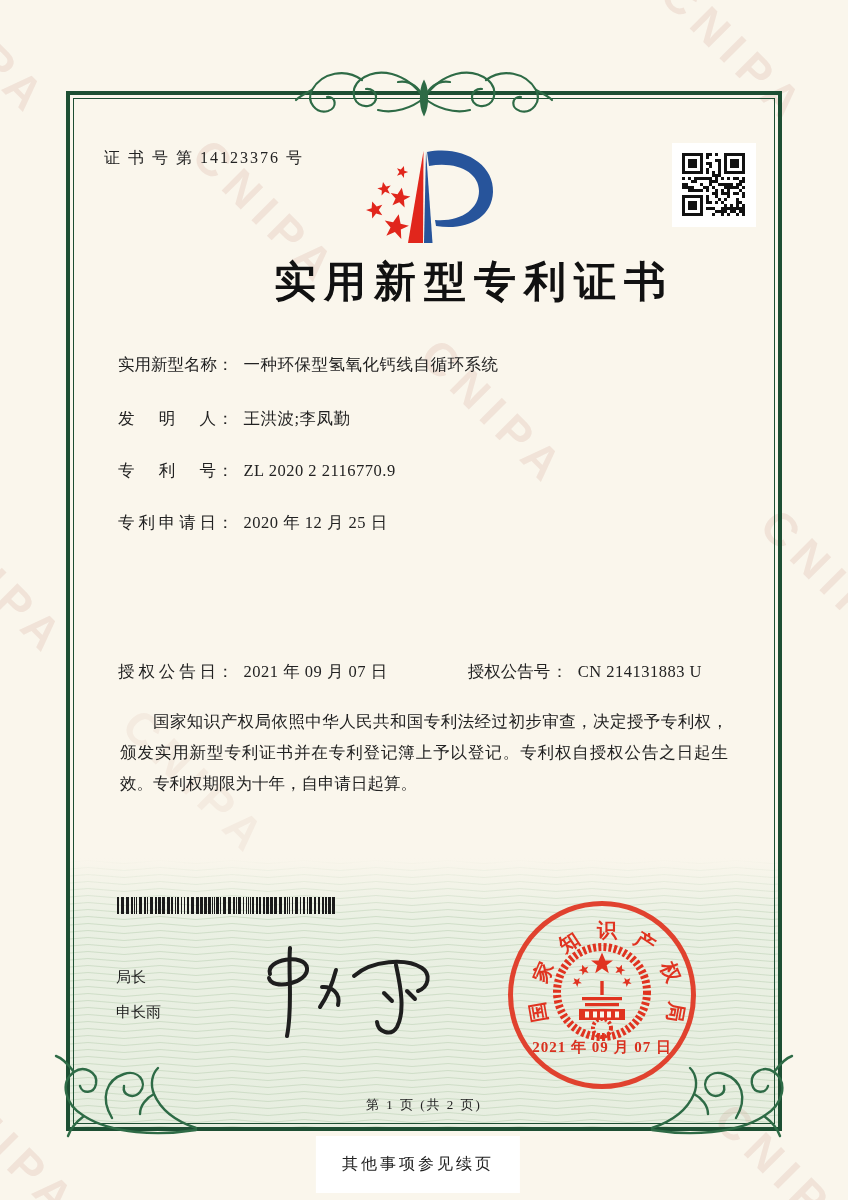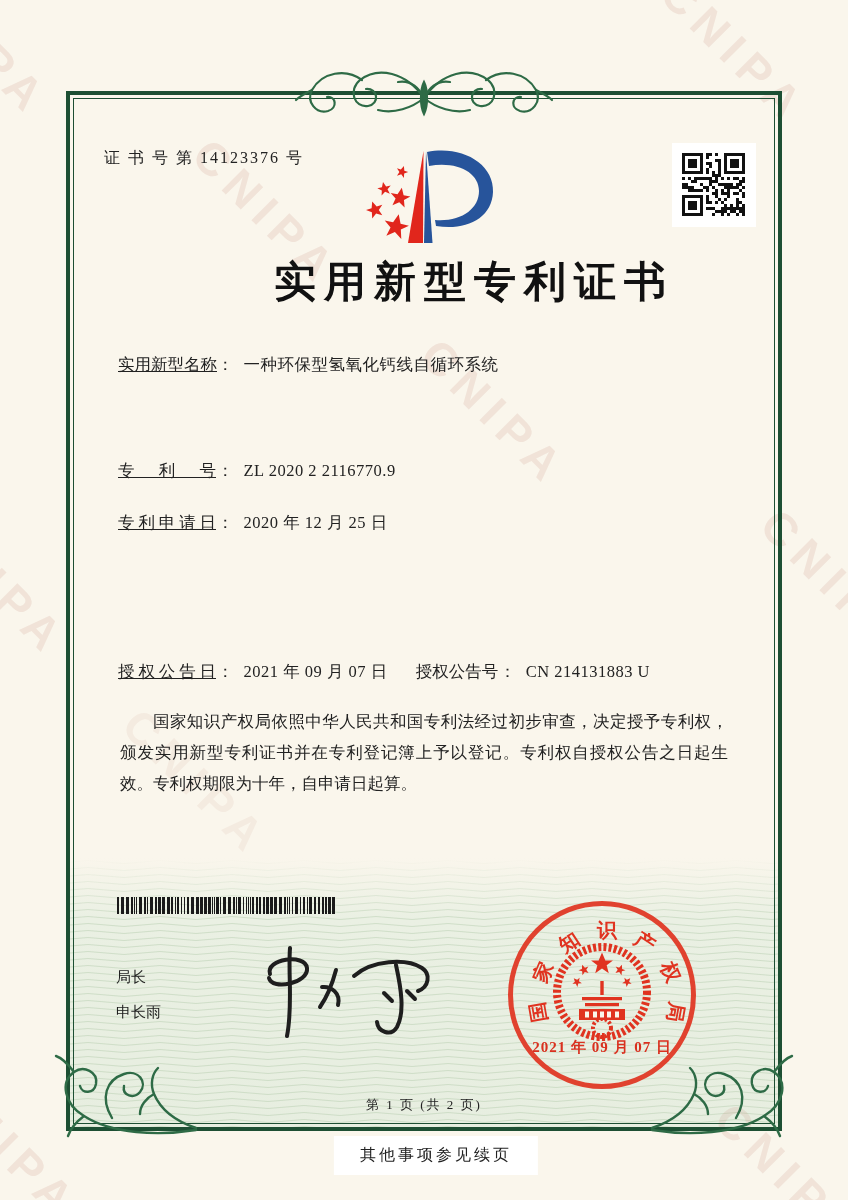--- a/index.html
+++ b/index.html
@@ -30,45 +30,45 @@
   .orn-br{left:648px;top:1046px;width:152px;height:92px;transform:scaleX(-1);}
   
   .certno{position:absolute;left:104px;top:148px;font-size:16px;letter-spacing:2px;z-index:5;}
   .logo{position:absolute;left:366px;top:144px;width:136px;height:106px;z-index:5;}
   .qrbox{position:absolute;left:672px;top:143px;width:84px;height:84px;background:#fff;z-index:5;}
   .qrbox svg{position:absolute;left:10px;top:10px;}
   .title{position:absolute;left:66px;top:254px;width:608px;text-align:right;font-size:42px;
          font-weight:bold;letter-spacing:8px;padding-left:16px;box-sizing:border-box;color:#111;z-index:5;}
   
   .frow{position:absolute;left:118px;width:616px;font-size:16.5px;z-index:5;white-space:nowrap;}
-  .flabel{display:inline-block;width:98px;text-align:justify;text-align-last:justify;text-decoration:underline;}
+  .flabel{display:inline-block;width:98px;text-align:justify;text-align-last:justify;}
   .fcolon{display:inline-block;margin:0 10px 0 1px;}
   .fvalue{letter-spacing:0.5px;}
-  .g2{margin-left:28px;}
+  .g2{margin-left:80px;}
   
   .paras{position:absolute;left:112px;top:698px;width:624px;font-size:16.5px;line-height:31px;
          text-align:justify;z-index:5;}
   .paras p{margin:8px;text-indent:2em;}
   
   .barcode{position:absolute;left:117px;top:897px;z-index:5;}
   .signer{position:absolute;left:116px;font-size:15px;z-index:5;
           font-family:Liberation Sans, sans-serif;color:#1c1c1c;}
   .signer.t1{top:968px;} .signer.t2{top:1003px;}
   .sig{position:absolute;left:248px;top:940px;width:210px;height:108px;z-index:6;}
   .seal{position:absolute;left:508px;top:901px;width:188px;height:188px;box-sizing:border-box;
         border:5px solid rgba(224,51,32,.92);border-radius:50%;z-index:5;}
   .seal .ringchar{position:absolute;width:24px;height:24px;line-height:24px;text-align:center;
         font-size:20px;font-weight:bold;color:#e03320;}
   .emblem{position:absolute;left:549px;top:941px;width:106px;height:106px;z-index:5;}
   .sealdate{position:absolute;left:531px;top:1038px;width:142px;text-align:center;font-size:15px;
         font-weight:bold;color:#d9301f;letter-spacing:1px;z-index:7;white-space:nowrap;}
   .pagefoot{position:absolute;left:66px;top:1096px;width:716px;text-align:center;font-size:13px;
         letter-spacing:2px;z-index:5;}
   .contnote{position:absolute;left:50%;top:1136px;transform:translateX(-53%);background:#fff;
-        padding:9px 26px;font-size:16px;letter-spacing:3px;z-index:5;white-space:nowrap;margin-left:18px;}
+        padding:18px 26px;font-size:16px;letter-spacing:3px;z-index:5;white-space:nowrap;}
 </style>
 </head>
 <body>
 
 <div class="page">
 
   <div class="wm wm1">CNIPA</div>
   <div class="wm wm2">CNIPA</div>
   <div class="wm wm3">CNIPA</div>
   <div class="wm wm4">CNIPA</div>
@@ -367,20 +367,23 @@
         <rect x="54" y="60" width="3" height="3" fill="#111"></rect>
         <rect x="60" y="60" width="3" height="3" fill="#111"></rect>
       </svg>
   </div>
 
   <div class="title">实用新型专利证书</div>
 
   <div class="frow" style="top:354px">
     <span class="flabel">实用新型名称</span><span class="fcolon">：</span><span class="fvalue">一种环保型氢氧化钙线自循环系统</span>
   </div>
+  <div class="frow" style="top:408px">
+    <span class="flabel">发明人</span><span class="fcolon">：</span><span class="fvalue">王洪波;李凤勤</span>
+  </div>
   <div class="frow" style="top:460px">
     <span class="flabel">专利号</span><span class="fcolon">：</span><span class="fvalue">ZL 2020 2 2116770.9</span>
   </div>
   <div class="frow" style="top:512px">
     <span class="flabel">专利申请日</span><span class="fcolon">：</span><span class="fvalue">2020 年 12 月 25 日</span>
   </div>
   <div class="frow" style="top:661px">
     <span class="flabel">授权公告日</span><span class="fcolon">：</span><span class="fvalue">2021 年 09 月 07 日</span><span class="g2">授权公告号</span><span class="fcolon">：</span><span class="fvalue">CN 214131883 U</span>
   </div>
 

